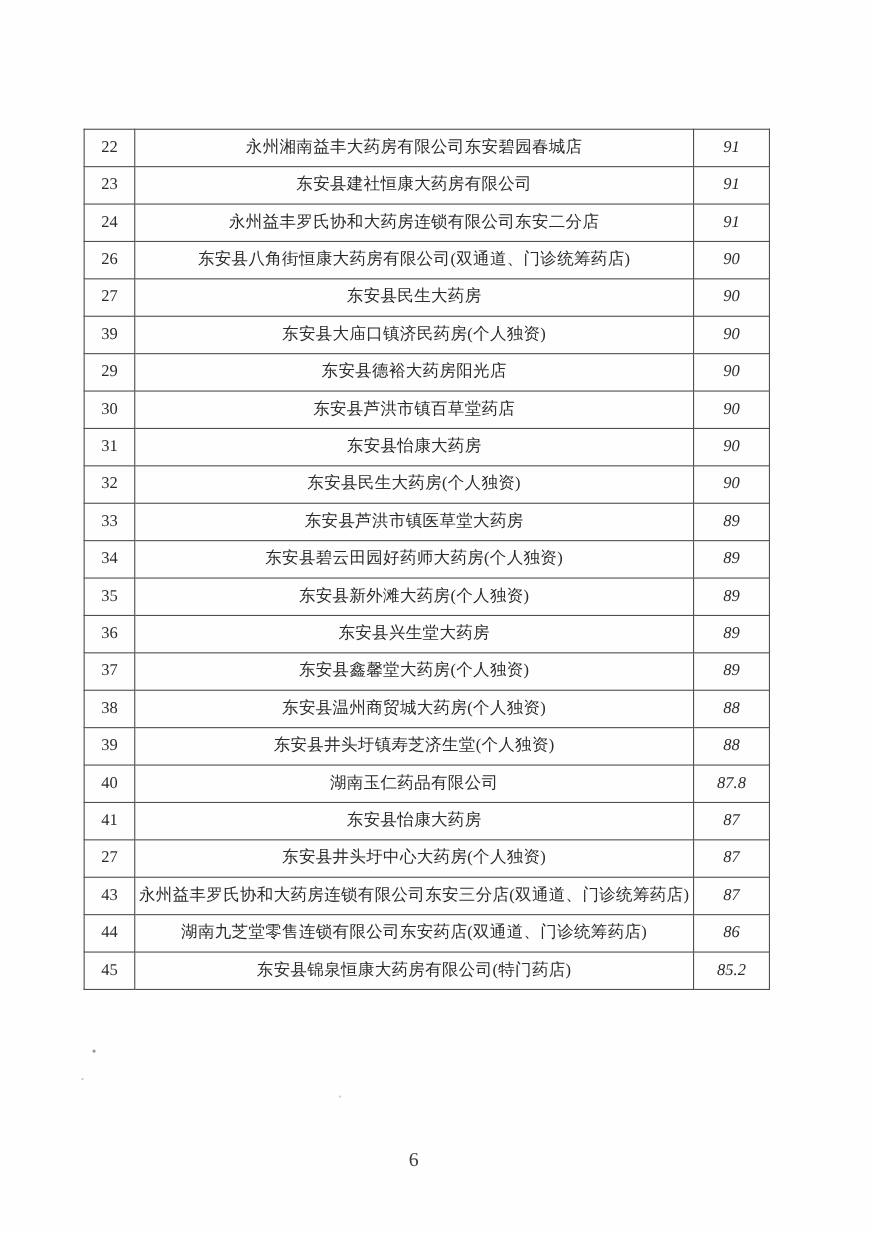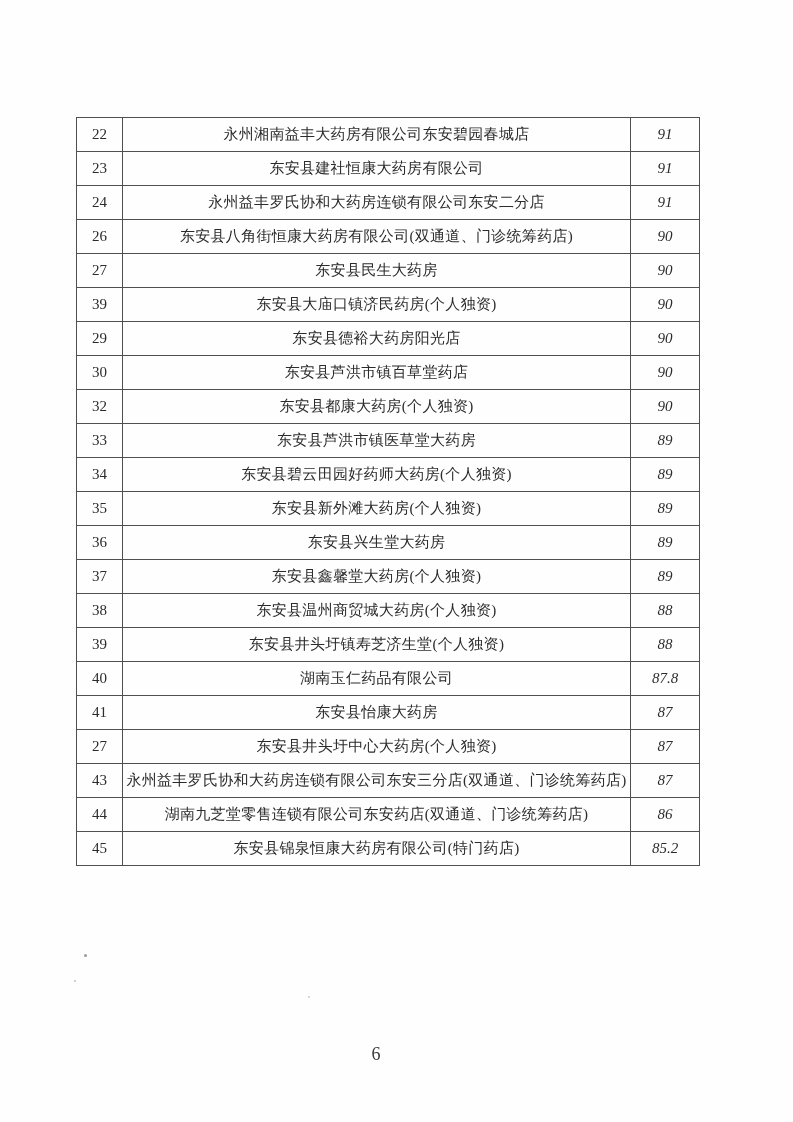--- a/index.html
+++ b/index.html
@@ -97,22 +97,27 @@
           <td class="col-no">29</td>
           <td class="col-name">东安县德裕大药房阳光店</td>
           <td class="col-score">90</td>
         </tr>
         <tr>
           <td class="col-no">30</td>
           <td class="col-name">东安县芦洪市镇百草堂药店</td>
           <td class="col-score">90</td>
         </tr>
         <tr>
+          <td class="col-no">31</td>
+          <td class="col-name">东安县怡康大药房</td>
+          <td class="col-score">90</td>
+        </tr>
+        <tr>
           <td class="col-no">32</td>
-          <td class="col-name">东安县都康大药房(个人独资)</td>
+          <td class="col-name">东安县民生大药房(个人独资)</td>
           <td class="col-score">90</td>
         </tr>
         <tr>
           <td class="col-no">33</td>
           <td class="col-name">东安县芦洪市镇医草堂大药房</td>
           <td class="col-score">89</td>
         </tr>
         <tr>
           <td class="col-no">34</td>
           <td class="col-name">东安县碧云田园好药师大药房(个人独资)</td>

